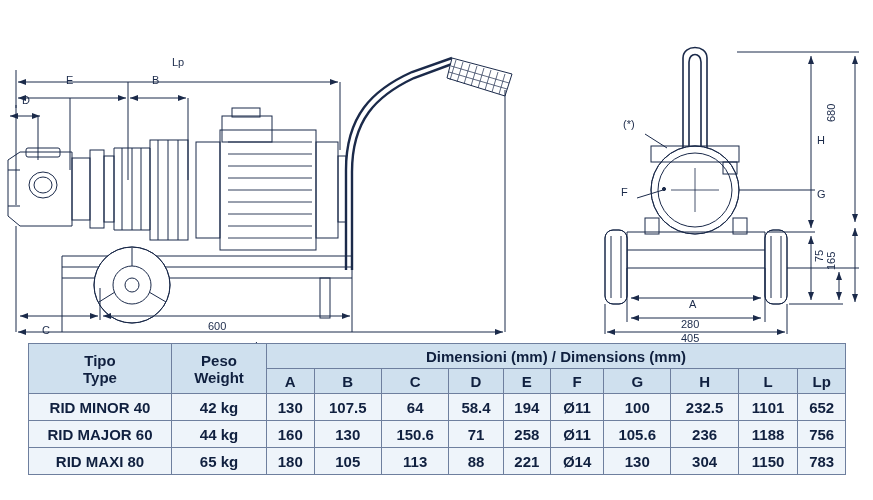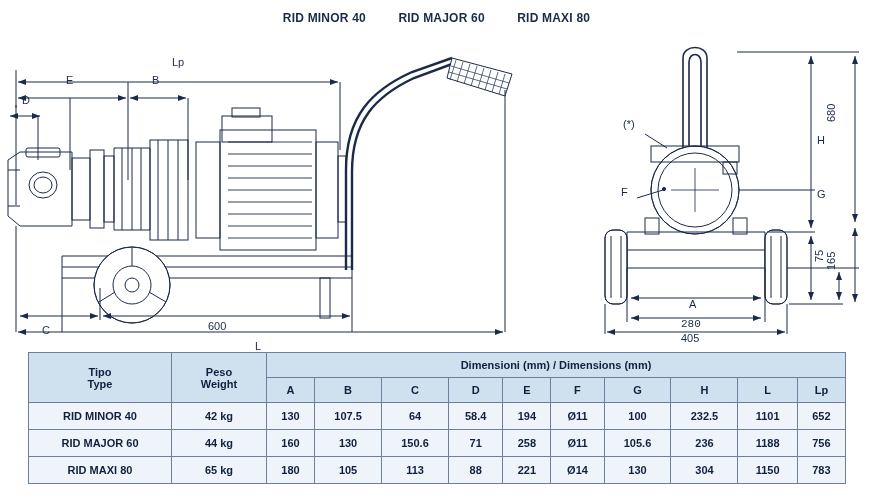--- a/index.html
+++ b/index.html
@@ -10,38 +10,33 @@
   .titles{position:absolute;top:8px;left:0;width:873px;text-align:center;}
   .titles span{font-size:12px;font-weight:bold;color:#1b2a4a;margin:0 14px;letter-spacing:.2px;}
 
   
   .draw{position:absolute;}
   .dim-label{position:absolute;font-size:11px;color:#1b2a4a;font-family:"Liberation Sans",sans-serif;}
 
   svg{display:block;}
 
   
-  table.specs{position:absolute;left:28px;top:352px;border-collapse:collapse;width:818px;
-      font-size:11px;color:#10203f;}
+  table.specs{position:absolute;left:28px;top:343px;border-collapse:collapse;width:818px;
+      font-size:15px;color:#10203f;}
   table.specs th,table.specs td{border:1px solid #6e7f9e;text-align:center;padding:3px 2px;}
   table.specs thead th{background:#cfe0ee;font-weight:bold;height:18px;}
   table.specs tbody td{background:#eef4fa;height:20px;font-weight:bold;}
   table.specs tbody td.name{font-weight:bold;text-align:center;}
   .hdr-sub{font-weight:bold;}
 </style>
 </head>
 <body>
 
 <div class="sheet">
 
-  <div class="titles">
-    <span>RID MINOR 40</span>
-    <span>RID MAJOR 60</span>
-    <span>RID MAXI 80</span>
-  </div>
 
   <div class="draw" style="left:0;top:30px;width:560px;height:315px;">
     <svg width="560" height="315" viewBox="0 0 560 315">
       <g stroke="#1b2a4a" fill="none" stroke-width="1">
 
         <line x1="16" y1="75" x2="16" y2="175" stroke-dasharray="0"></line>
         <line x1="16" y1="40" x2="16" y2="78"></line>
         <line x1="70" y1="68" x2="70" y2="140"></line>
         <line x1="128" y1="52" x2="128" y2="150"></line>
         <line x1="188" y1="68" x2="188" y2="150"></line>
@@ -245,21 +240,21 @@
 
         <line x1="270" y1="34" x2="270" y2="200"></line>
         <path d="M270,34 l-3,8 l6,0 z" fill="#1b2a4a" stroke="none"></path>
         <path d="M270,200 l-3,-8 l6,0 z" fill="#1b2a4a" stroke="none"></path>
       </g>
     </svg>
 
     <div class="dim-label" style="left:38px;top:96px;">(*)</div>
     <div class="dim-label" style="left:36px;top:164px;">F</div>
     <div class="dim-label" style="left:104px;top:276px;">A</div>
-    <div class="dim-label" style="left:96px;top:296px;font-family:Liberation Mono, monospace;">280</div>
+    <div class="dim-label" style="left:96px;top:296px;">280</div>
     <div class="dim-label" style="left:96px;top:310px;">405</div>
     <div class="dim-label" style="left:232px;top:112px;">H</div>
     <div class="dim-label" style="left:232px;top:166px;">G</div>
     <div class="dim-label" style="left:240px;top:100px;transform:rotate(-90deg);transform-origin:left top;">680</div>
     <div class="dim-label" style="left:240px;top:248px;transform:rotate(-90deg);transform-origin:left top;">165</div>
     <div class="dim-label" style="left:228px;top:240px;transform:rotate(-90deg);transform-origin:left top;">75</div>
   </div>
 
   <table class="specs">
     <thead>

